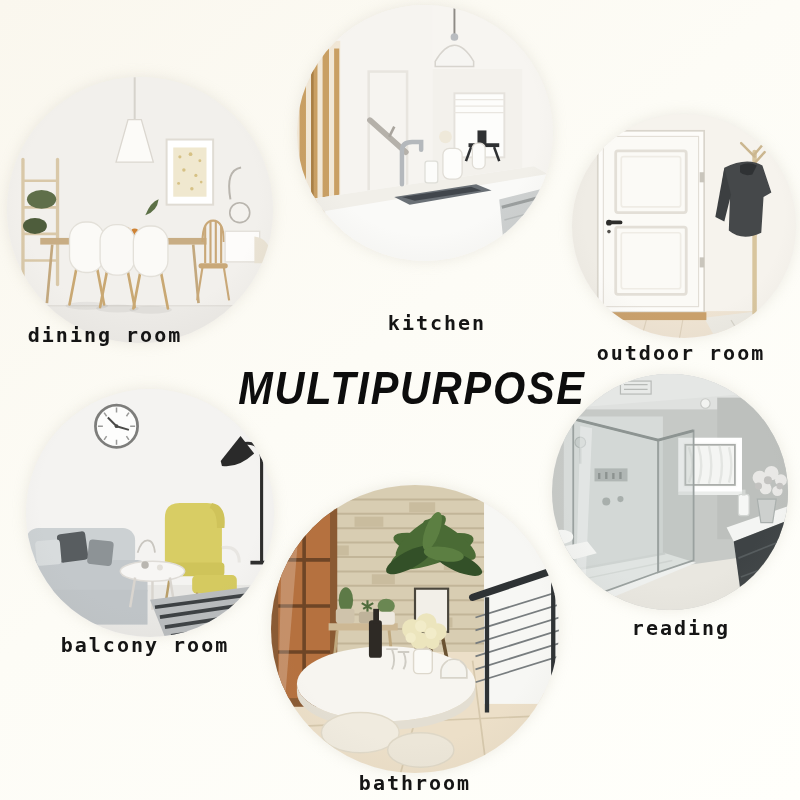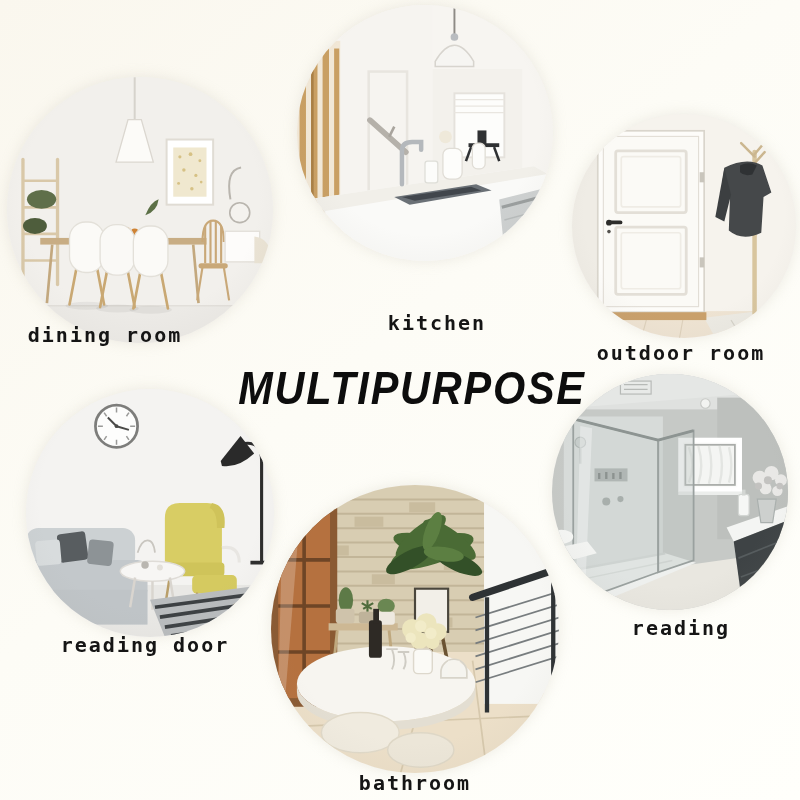--- a/index.html
+++ b/index.html
@@ -487,19 +487,19 @@
         </g>
       <polygon points="174,106 190,106 187,126 177,126" fill="#cdd0ce" stroke="#aab0ae" stroke-width="1"></polygon>
       <rect x="158" y="102" width="9" height="18" rx="2" fill="#f6f7f5" stroke="#d3d6d3" stroke-width="1"></rect>
       <rect x="161" y="98" width="3" height="5" fill="#d3d6d3"></rect>
     </svg>
   </div>
 
   <div class="room-label" id="l-dining">dining room</div>
   <div class="room-label" id="l-kitchen">kitchen</div>
   <div class="room-label" id="l-door">outdoor room</div>
-  <div class="room-label" id="l-reading">reading door</div>
+  <div class="room-label" id="l-reading">balcony room</div>
   <div class="room-label" id="l-balcony">bathroom</div>
   <div class="room-label" id="l-bath">reading</div>
 
   <div class="main-title">MULTIPURPOSE</div>
 
 </div>
 
 </body></html>

